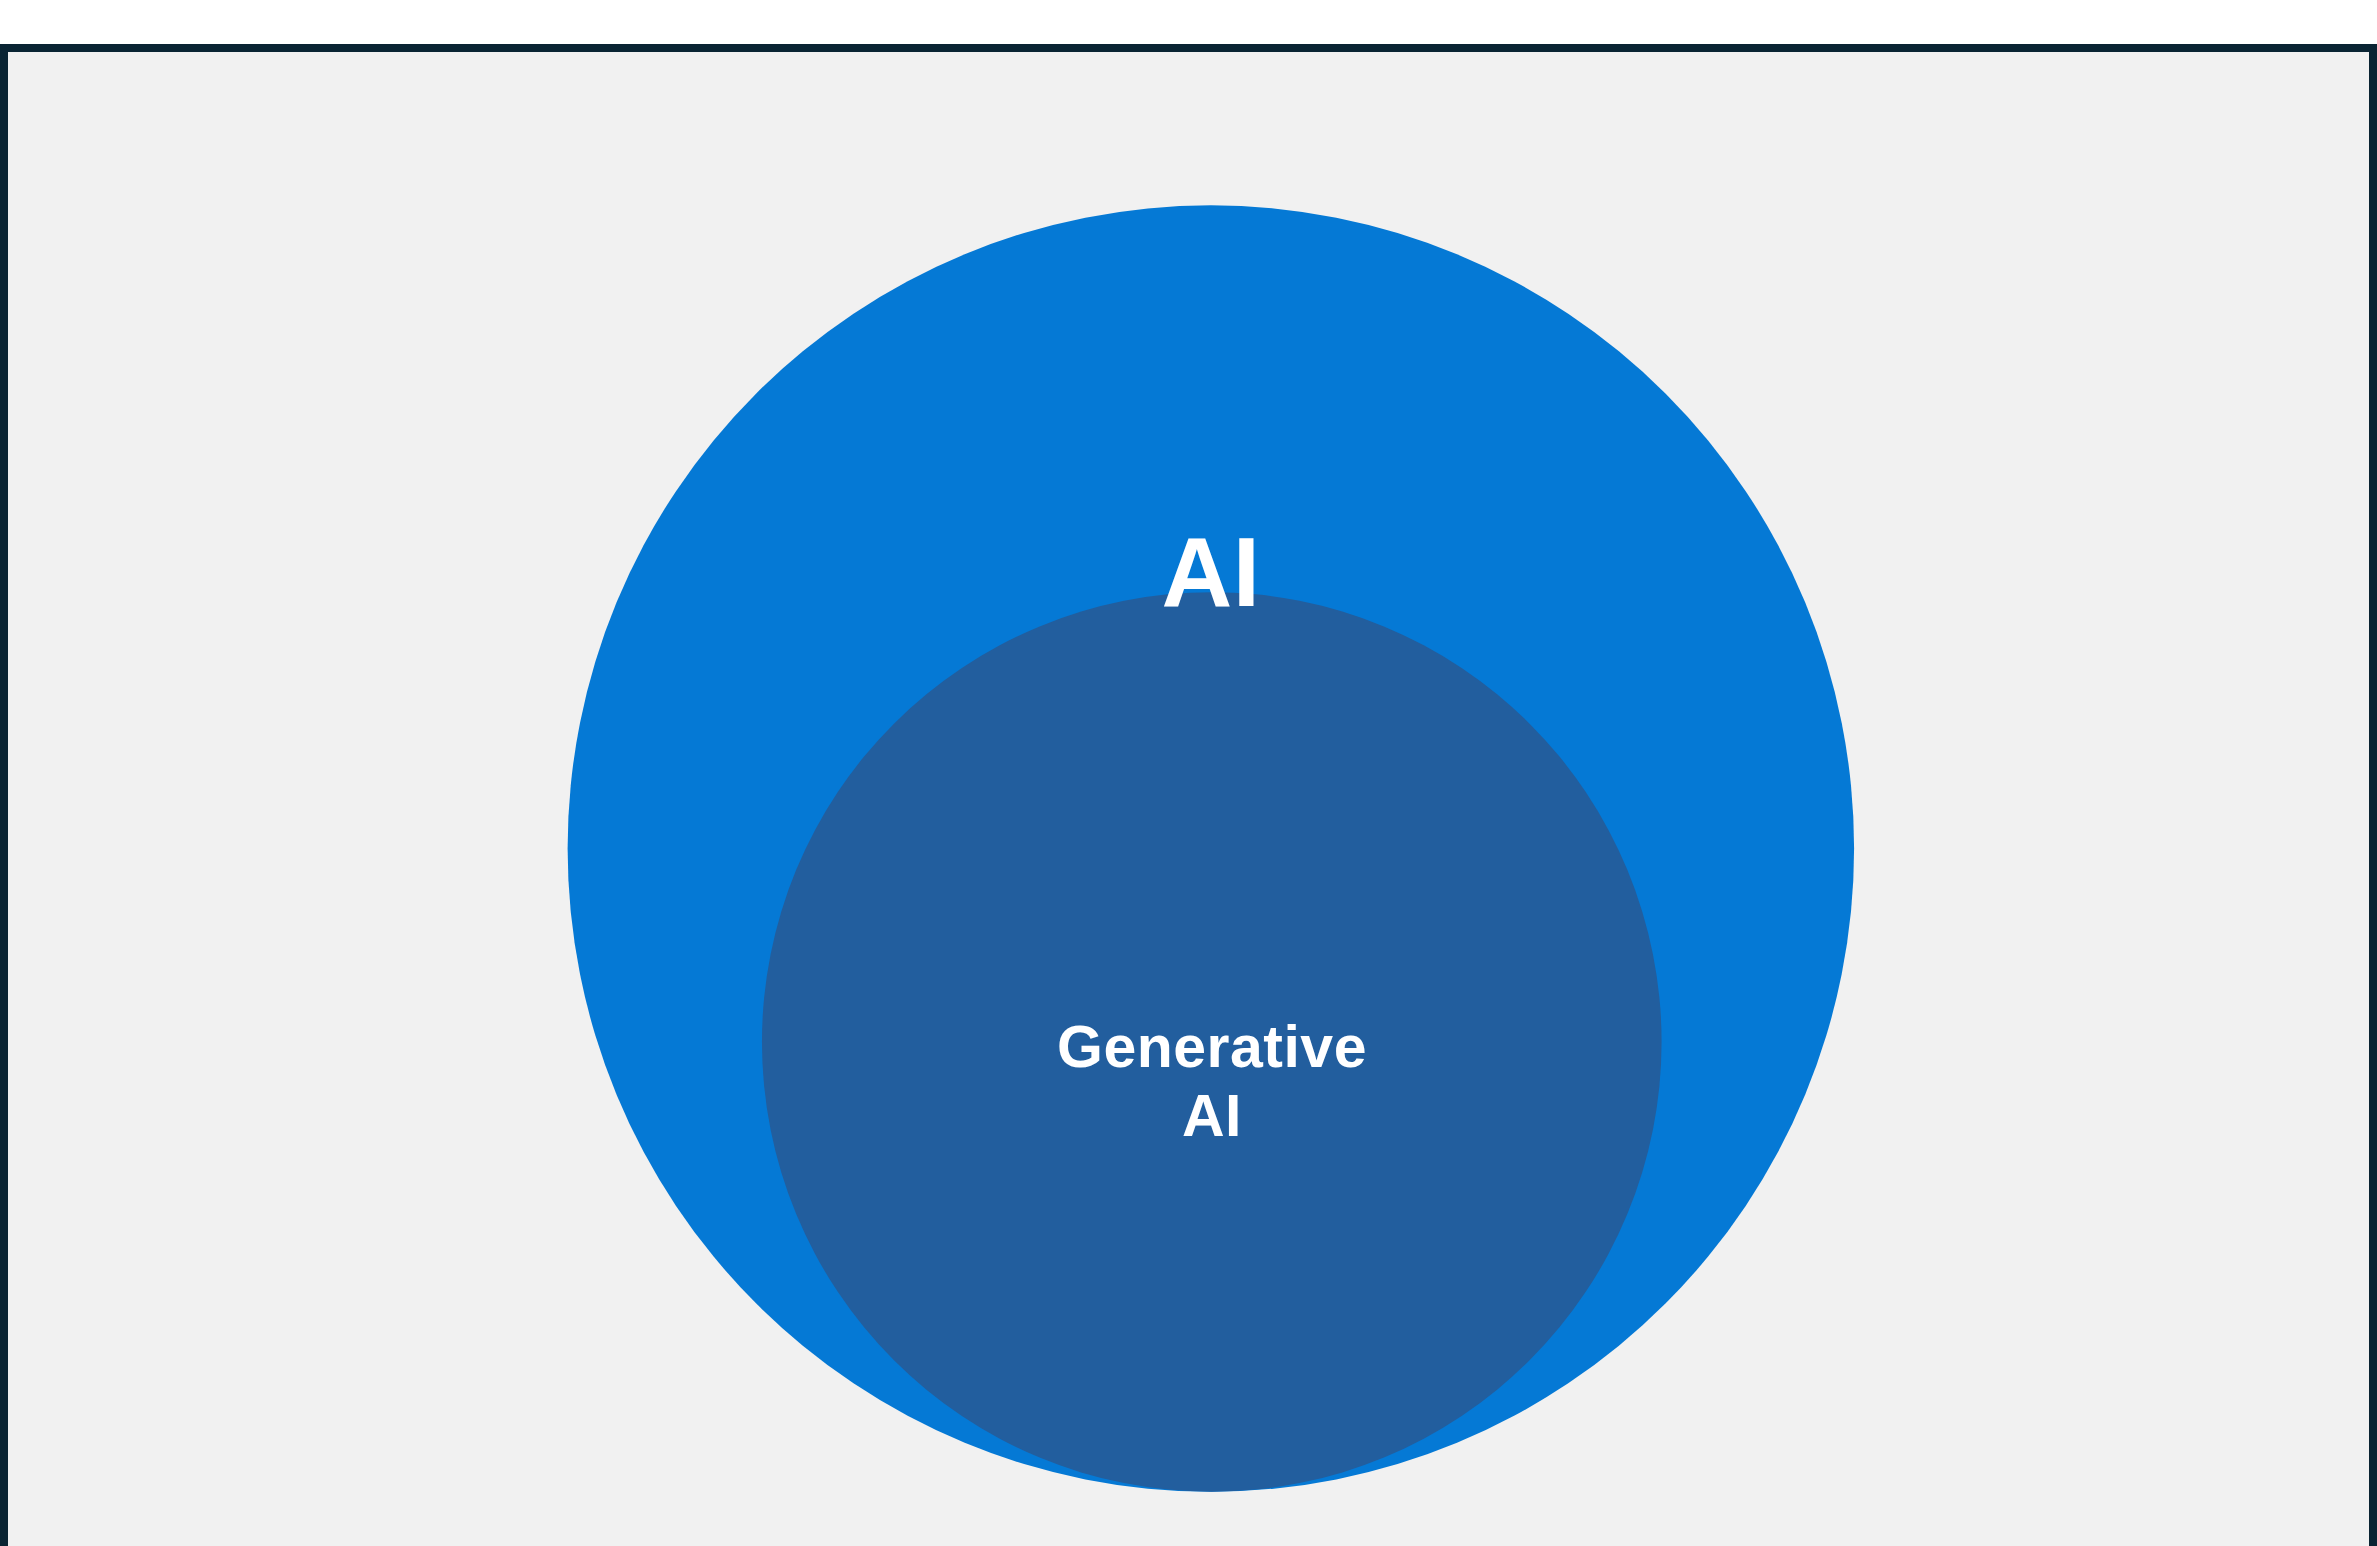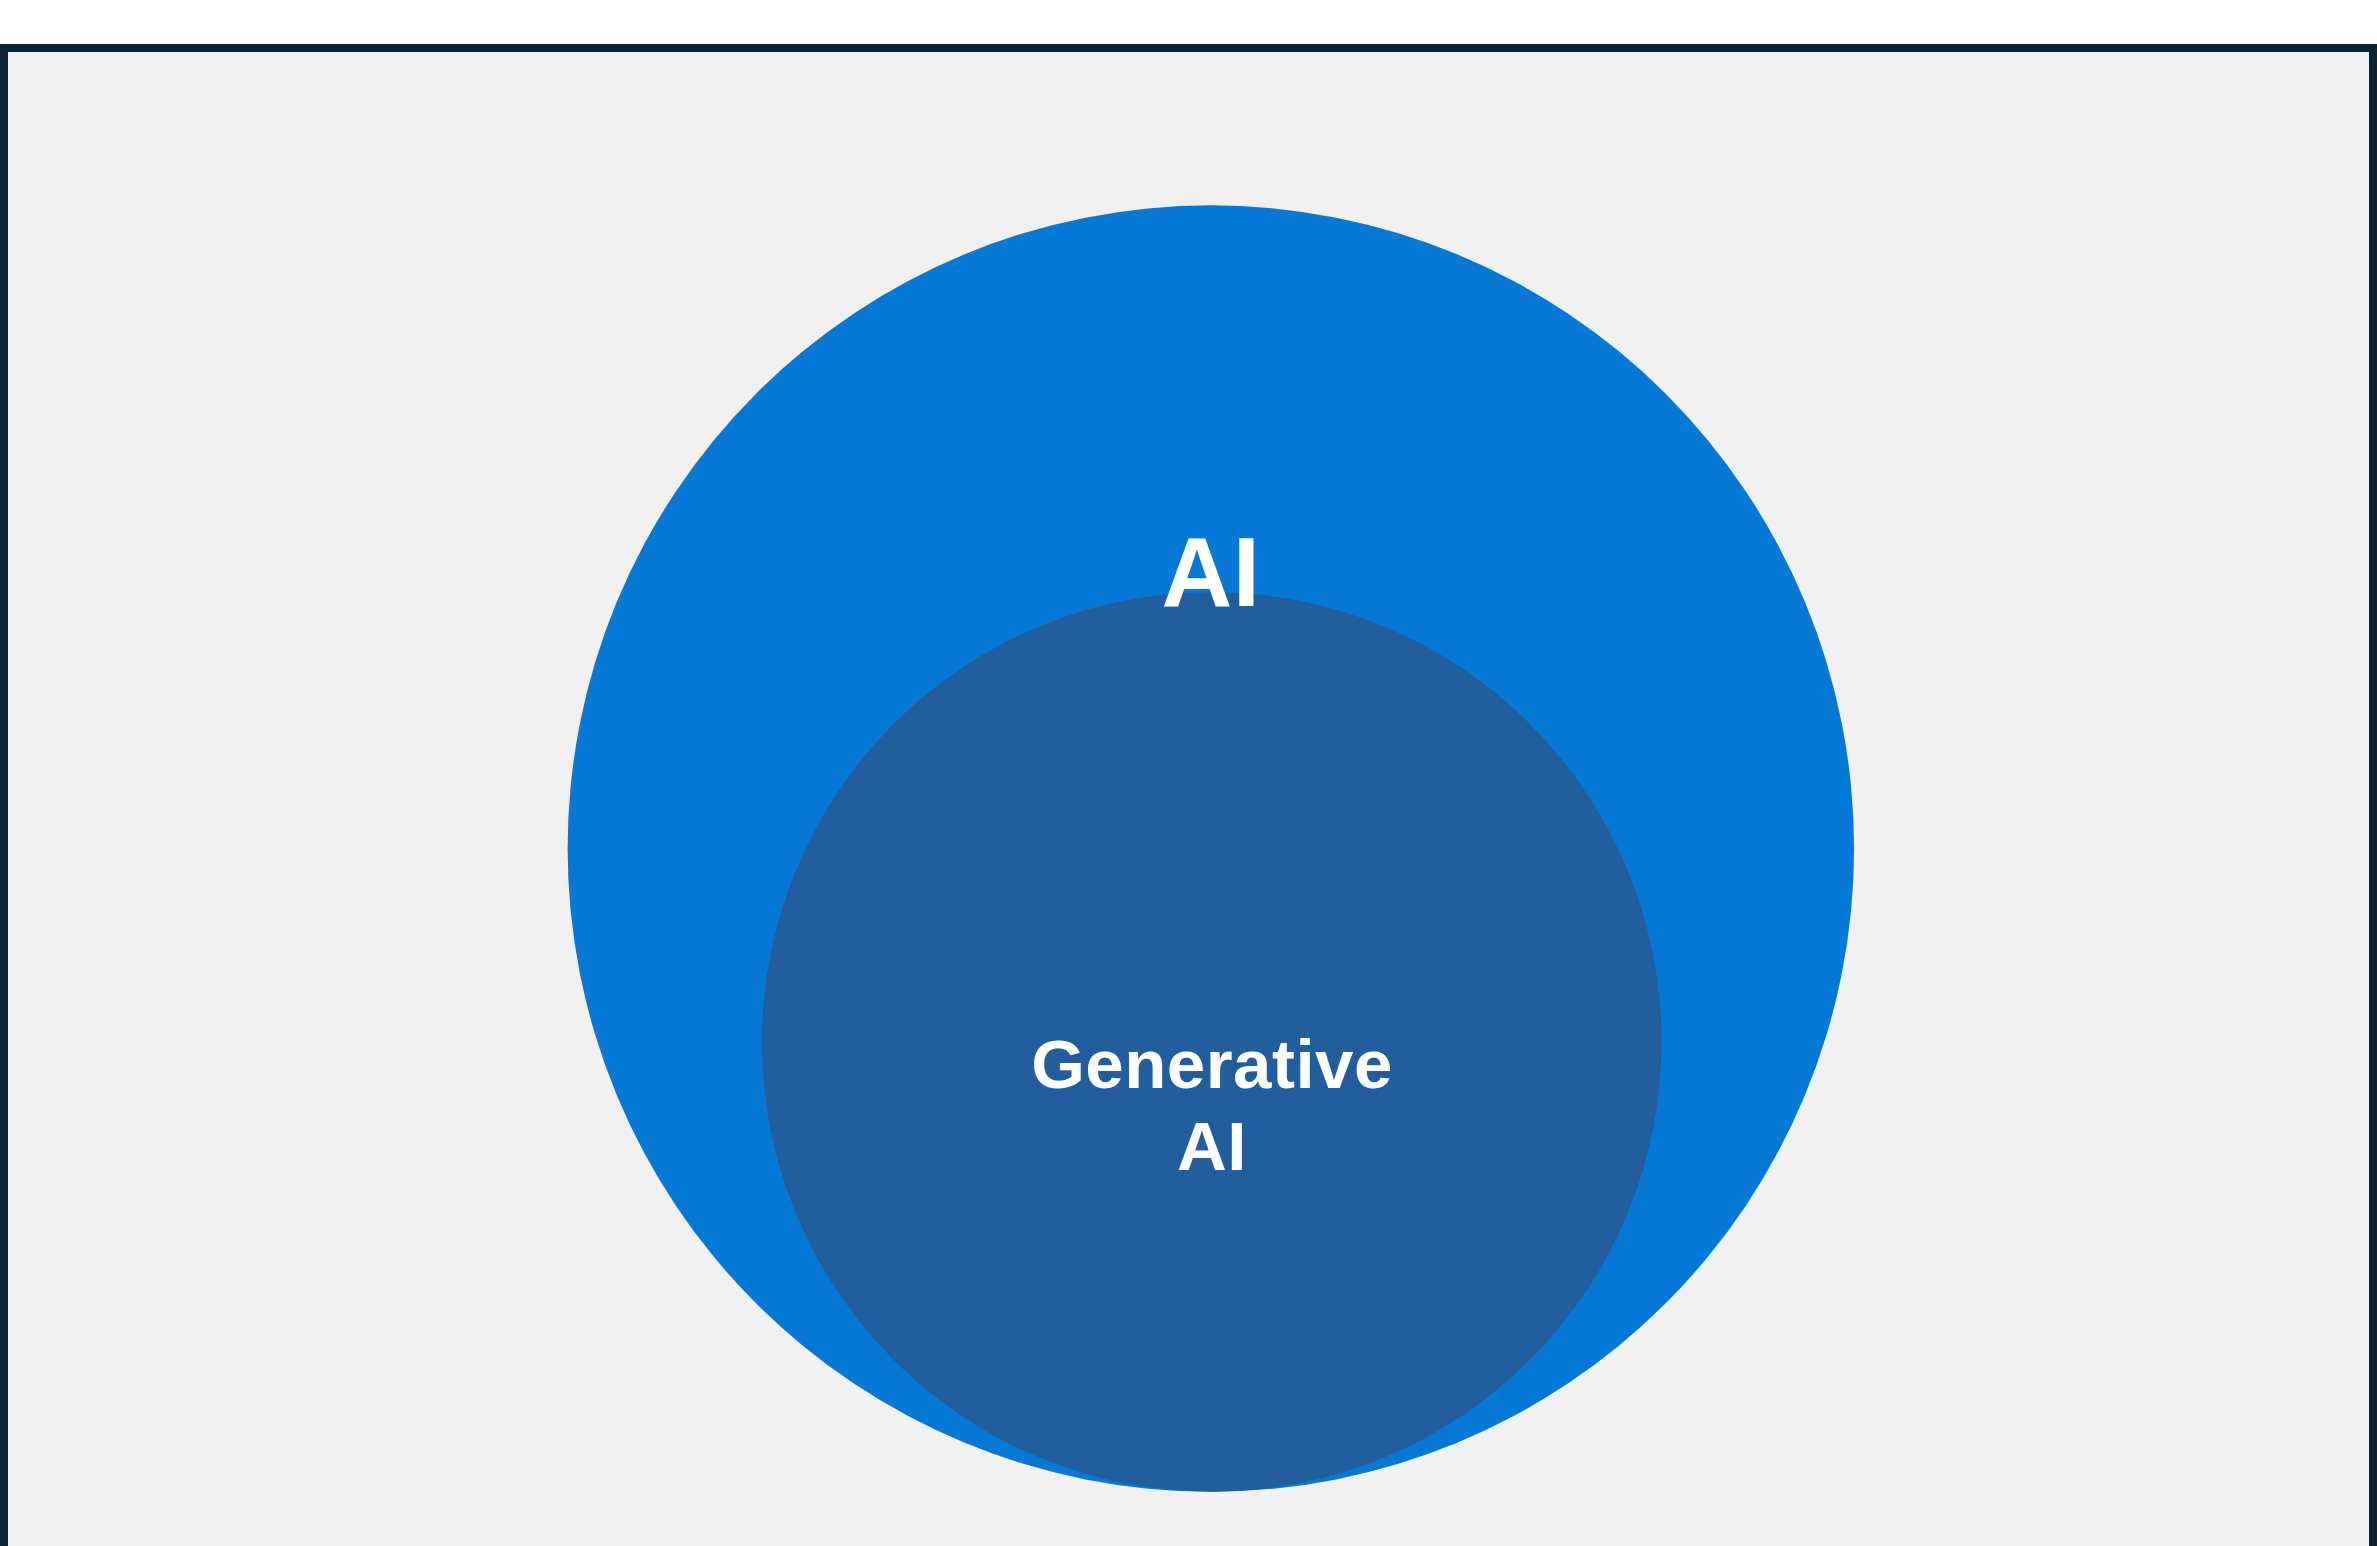--- a/index.html
+++ b/index.html
@@ -69,21 +69,21 @@
 
     <svg class="venn-svg" viewBox="0 0 2579 1678" preserveAspectRatio="xMidYMid meet">
       <circle id="circle-ai" cx="1314" cy="873" r="705" fill="#0579d5"></circle>
       <circle id="circle-genai" cx="1315" cy="1085" r="493" fill="#225e9e"></circle>
     </svg>
 
     <div class="label" id="label-ai" style="font-size: 98px; color: rgb(255, 255, 255); top: 347px;">
       <span style="transform: translateX(22.6px);">AI</span>
     </div>
 
-    <div class="label" id="label-genai" style="font-size: 69px; color: rgb(255, 255, 255); top: 891px;">
+    <div class="label" id="label-genai" style="font-size: 59px; color: rgb(255, 255, 255); top: 891px;">
       <span style="transform: translateX(23.5px);">Generative
 AI</span>
     </div>
 
   </div>
 
 </div>
 
 
 </body></html>

